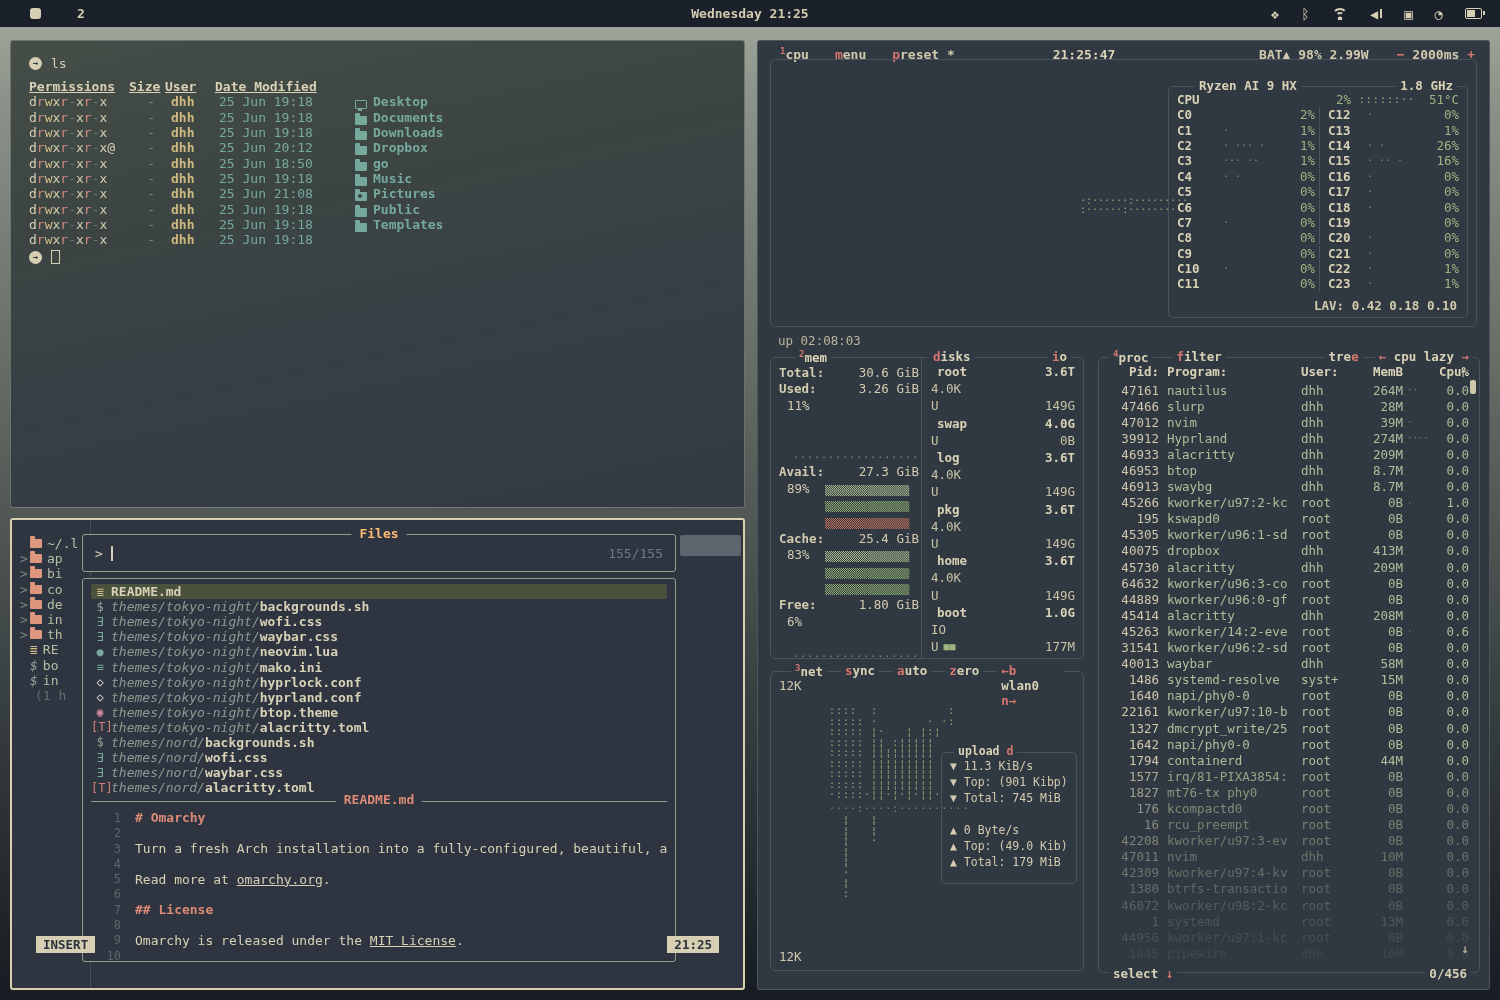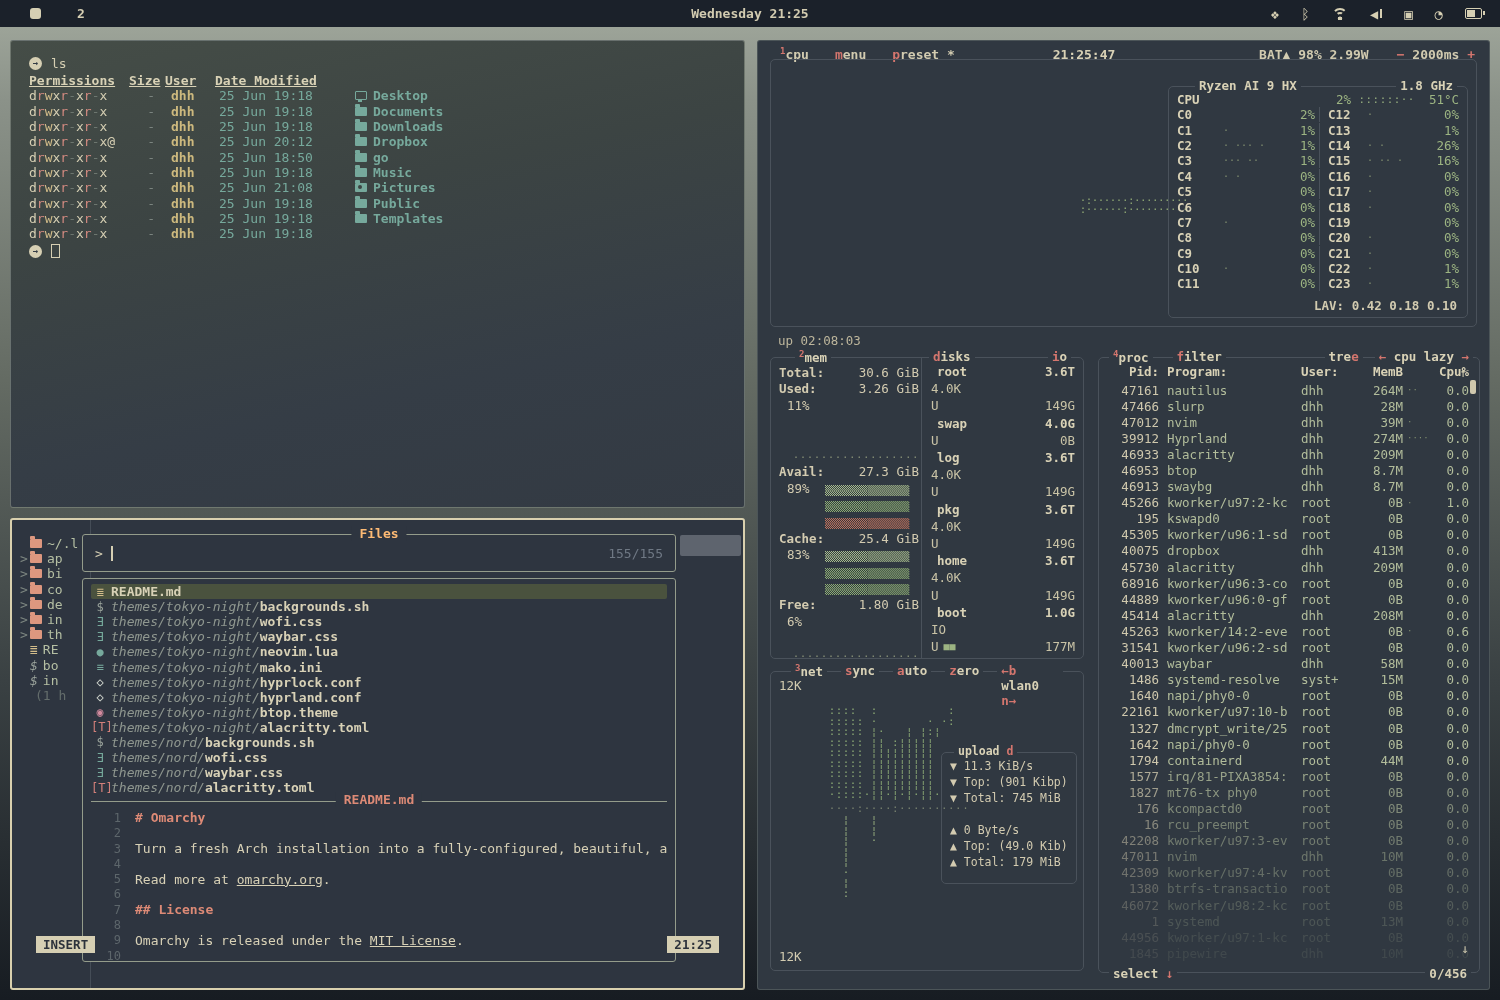--- a/index.html
+++ b/index.html
@@ -24,30 +24,30 @@
   .batt::after{content:"";position:absolute;right:-4px;top:1.5px;width:2px;height:4px;background:#d6cfb3}
   .batt::before{content:"";position:absolute;left:1px;top:1px;bottom:1px;width:8px;background:#d6cfb3}
   
   .win{position:absolute;border-radius:3px;box-sizing:border-box}
   #term{left:10px;top:40px;width:735px;height:468px;border:1px solid rgba(168,178,162,.45);
         background:linear-gradient(168deg,#454d47 0%,#3c4443 35%,#353d46 70%,#333a43 100%)}
   #nvimwin{left:10px;top:518px;width:735px;height:472px;background:#2e3540;border:2px solid #d9d0ae}
   #btop{left:757px;top:40px;width:733px;height:950px;background:#303841;border:1px solid rgba(150,160,150,.28);font-size:12.5px;color:#ccc5a9}
   
   #term{padding:14px 0 0 18px;font-size:13px;color:#d6cfb3}
-  .pline{display:flex;align-items:center;height:16px;margin-bottom:2px}
+  .pline{display:flex;align-items:center;height:16px;margin-bottom:8px}
   .picon{width:13px;height:13px;border-radius:50%;background:#d6cfb3;position:relative;display:inline-block;margin-right:9px;flex:none}
   .picon::before{content:"→";position:absolute;inset:0;display:flex;align-items:center;justify-content:center;font-size:9px;color:#343c45;font-weight:bold}
   .tcur{width:9px;height:14px;border:1.5px solid #d6cfb3;display:inline-block;box-sizing:border-box}
   .lsrow{display:grid;grid-template-columns:100px 36px 50px 118px auto;height:15.3px;align-items:center}
   .lsrow.hdr span{text-decoration:underline;font-weight:bold;color:#d9d2b6}
   .lsrow .size{text-align:right;padding-right:10px;color:#7b847f}
   .lsrow .user{color:#cdb97e;font-weight:bold;padding-left:6px}
   .lsrow .date{color:#76a99c;padding-left:4px}
-  .lsrow .fname{color:#76a99c;font-weight:bold;display:flex;align-items:center;padding-left:22px}
+  .lsrow .fname{color:#76a99c;font-weight:bold;display:flex;align-items:flex-end;padding-left:22px}
   .pc{color:#d6cfb3}.pr{color:#d38a80}.pw{color:#d3bd8a}.pm{color:#6d766f}
   .fico{display:inline-block;width:12px;height:9px;background:#76a99c;border-radius:1px;position:relative;margin-right:6px;flex:none}
   .fico::before{content:"";position:absolute;top:-3px;left:0;width:5px;height:3px;background:inherit;border-radius:1px 1px 0 0}
   .fico.monitor{background:transparent;border:1.5px solid #76a99c;width:10px;height:7px;border-radius:1px}
   .fico.monitor::before{top:auto;bottom:-3px;left:2px;width:4px;height:2px;background:#76a99c;border-radius:0}
   .fico.film::after{content:"";position:absolute;inset:2px 2px 2px 2px;background:#3c4443}
   .fico.image::after{content:"";position:absolute;left:3px;top:2px;width:4px;height:4px;border-radius:50%;background:#3c4443}
   
   #nvimwin{font-size:13px;color:#d8d1b6}
   .tree{position:absolute;left:8px;top:16px;width:66px}
@@ -1017,21 +1017,21 @@
         <div class="prow">
           <span class="pid">45730</span>
           <span class="prog">alacritty</span>
           <span class="usr">dhh</span>
           <span class="mem">209M</span>
           <span class="dots"></span>
           <span class="cpu">0.0</span>
         </div>
 
         <div class="prow">
-          <span class="pid">68916</span>
+          <span class="pid">64632</span>
           <span class="prog">kworker/u96:3-co</span>
           <span class="usr">root</span>
           <span class="mem">0B</span>
           <span class="dots"></span>
           <span class="cpu">0.0</span>
         </div>
 
         <div class="prow">
           <span class="pid">44889</span>
           <span class="prog">kworker/u96:0-gf</span>

